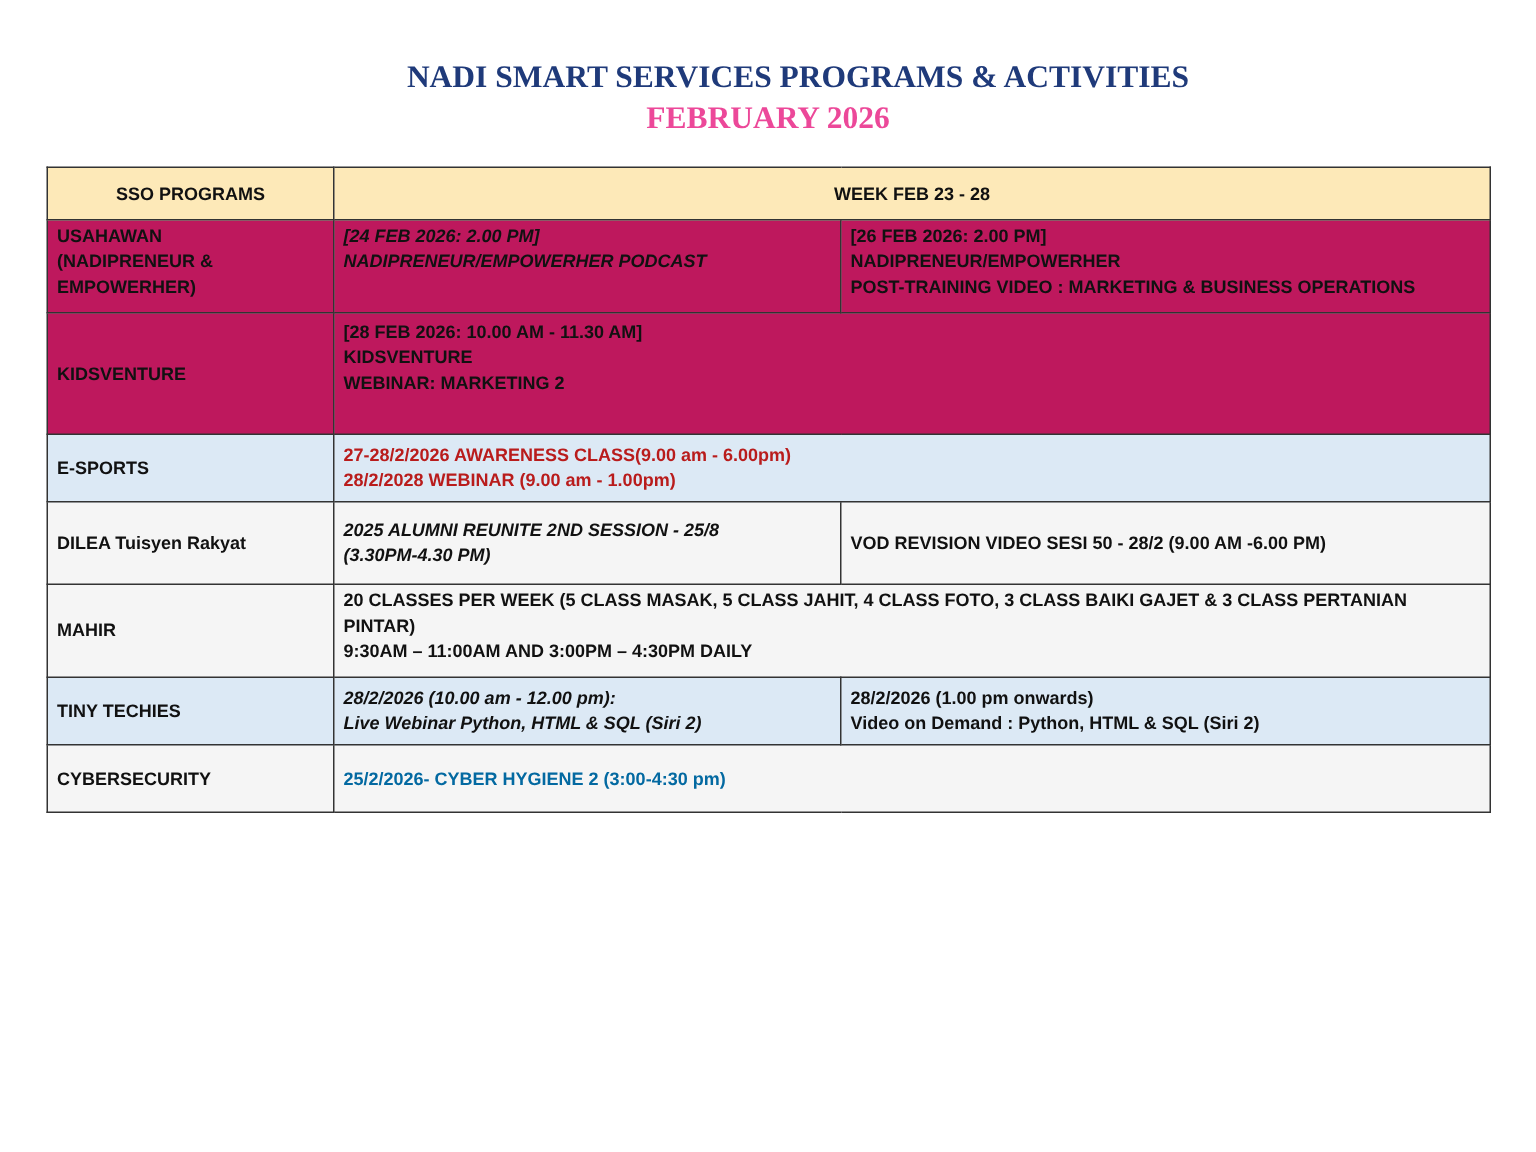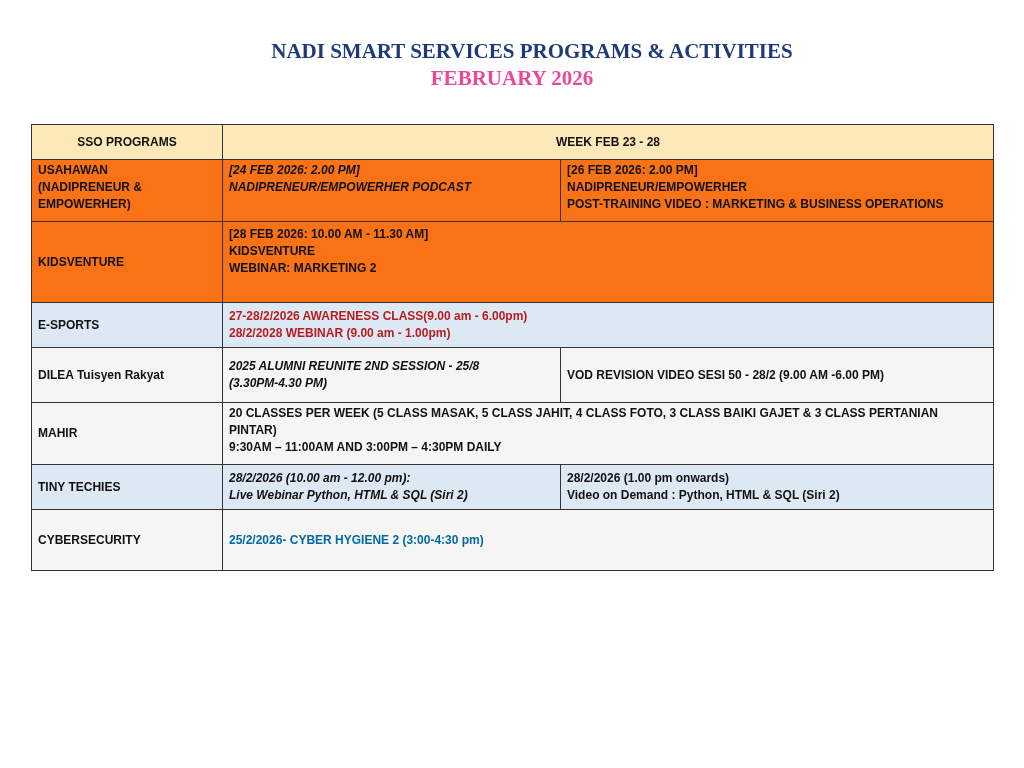--- a/index.html
+++ b/index.html
@@ -1,23 +1,23 @@
 <!DOCTYPE html>
 <html><head>
 <meta charset="utf-8">
 <style>
   html, body { margin: 0; padding: 0; background: #ffffff; }
   body { width: 1024px; height: 768px; position: relative; overflow: hidden; font-family: "Liberation Sans", sans-serif; }
   .title-block { position: absolute; top: 38px; left: 0; width: 1024px; text-align: center; font-family: "Liberation Serif", serif; font-weight: bold; }
   .title1 { color: #1f3a7a; font-size: 21px; line-height: 27px; padding-left: 40px; }
   .title2 { color: #ec4899; font-size: 21px; line-height: 27px; }
-  table.sched { position: absolute; left: 31px; top: 124px; width: 963px; border-collapse: collapse; font-family: "Liberation Sans", sans-serif; font-weight: bold; font-size: 12px; color: #111; }
+  table.sched { position: absolute; left: 31px; top: 111px; width: 963px; border-collapse: collapse; font-family: "Liberation Sans", sans-serif; font-weight: bold; font-size: 12px; color: #111; }
   table.sched td { border: 1.5px solid #333; vertical-align: middle; padding: 2px 6px; line-height: 17px; }
   tr.hdr td { background: #fde9b8; text-align: center; height: 34px; padding: 0; }
-  tr.gray td { background: #f97316; }
+  tr.gray td { background: #be185d; }
   tr.blue td { background: #dce9f5; }
   tr.white td { background: #f5f5f5; }
   td.prog { width: 178px; }
   td.split-l { width: 325px; font-style: italic; }
   .center { text-align: left; }
   .blue-text { color: #b91c1c; }
   .navy-text { color: #0369a1; }
   .line { display: block; }
   .top { vertical-align: top !important; }
 </style>
@@ -92,18 +92,18 @@
     <td class="split-l">
       <span class="line">28/2/2026 (10.00 am - 12.00 pm):</span>
       <span class="line">Live Webinar Python, HTML &amp; SQL (Siri 2)</span>
     </td>
     <td>
       <span class="line">28/2/2026 (1.00 pm onwards)</span>
       <span class="line">Video on Demand : Python, HTML &amp; SQL (Siri 2)</span>
     </td>
   </tr>
 
-  <tr class="white" style="height:61px;">
+  <tr class="white" style="height:45px;">
     <td class="prog">CYBERSECURITY</td>
     <td colspan="2" class="center navy-text">25/2/2026- CYBER HYGIENE 2 (3:00-4:30 pm)</td>
   </tr>
 </tbody>
   </table>
 
 </body></html>

